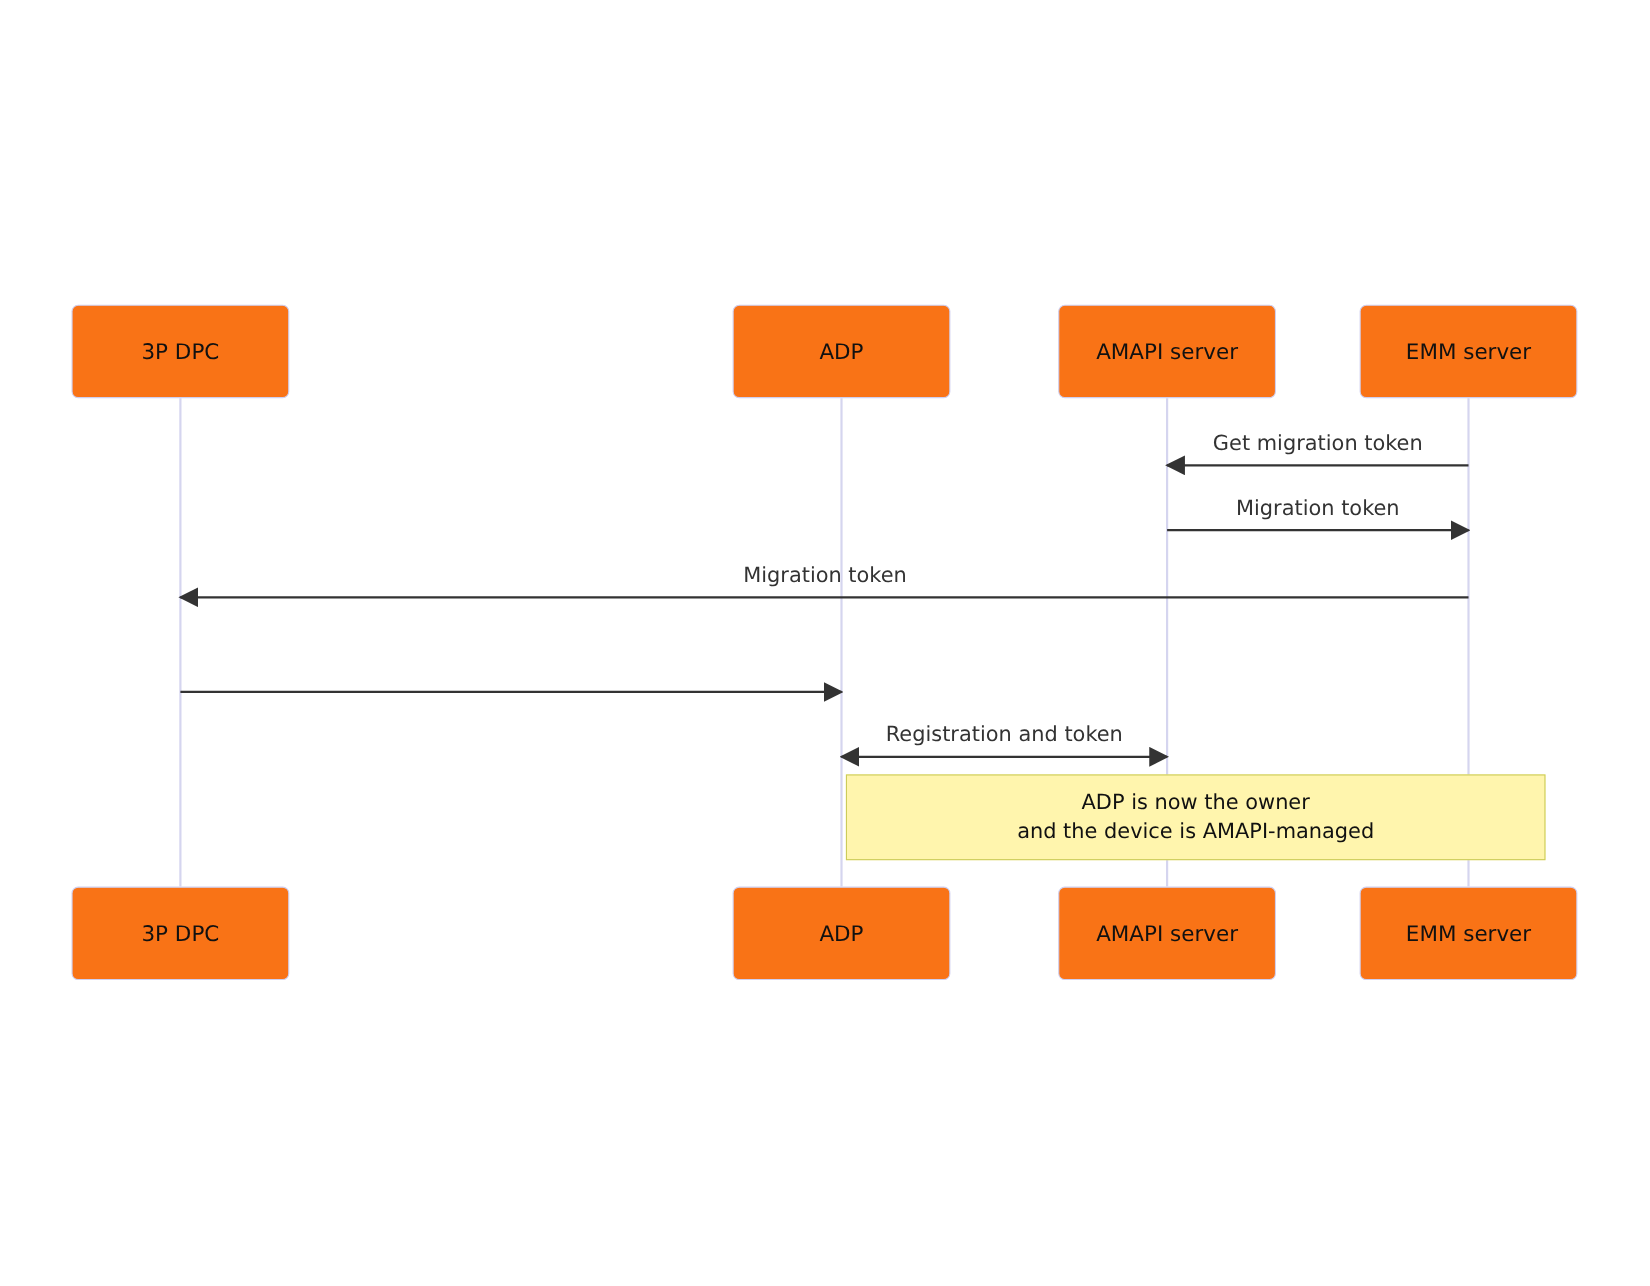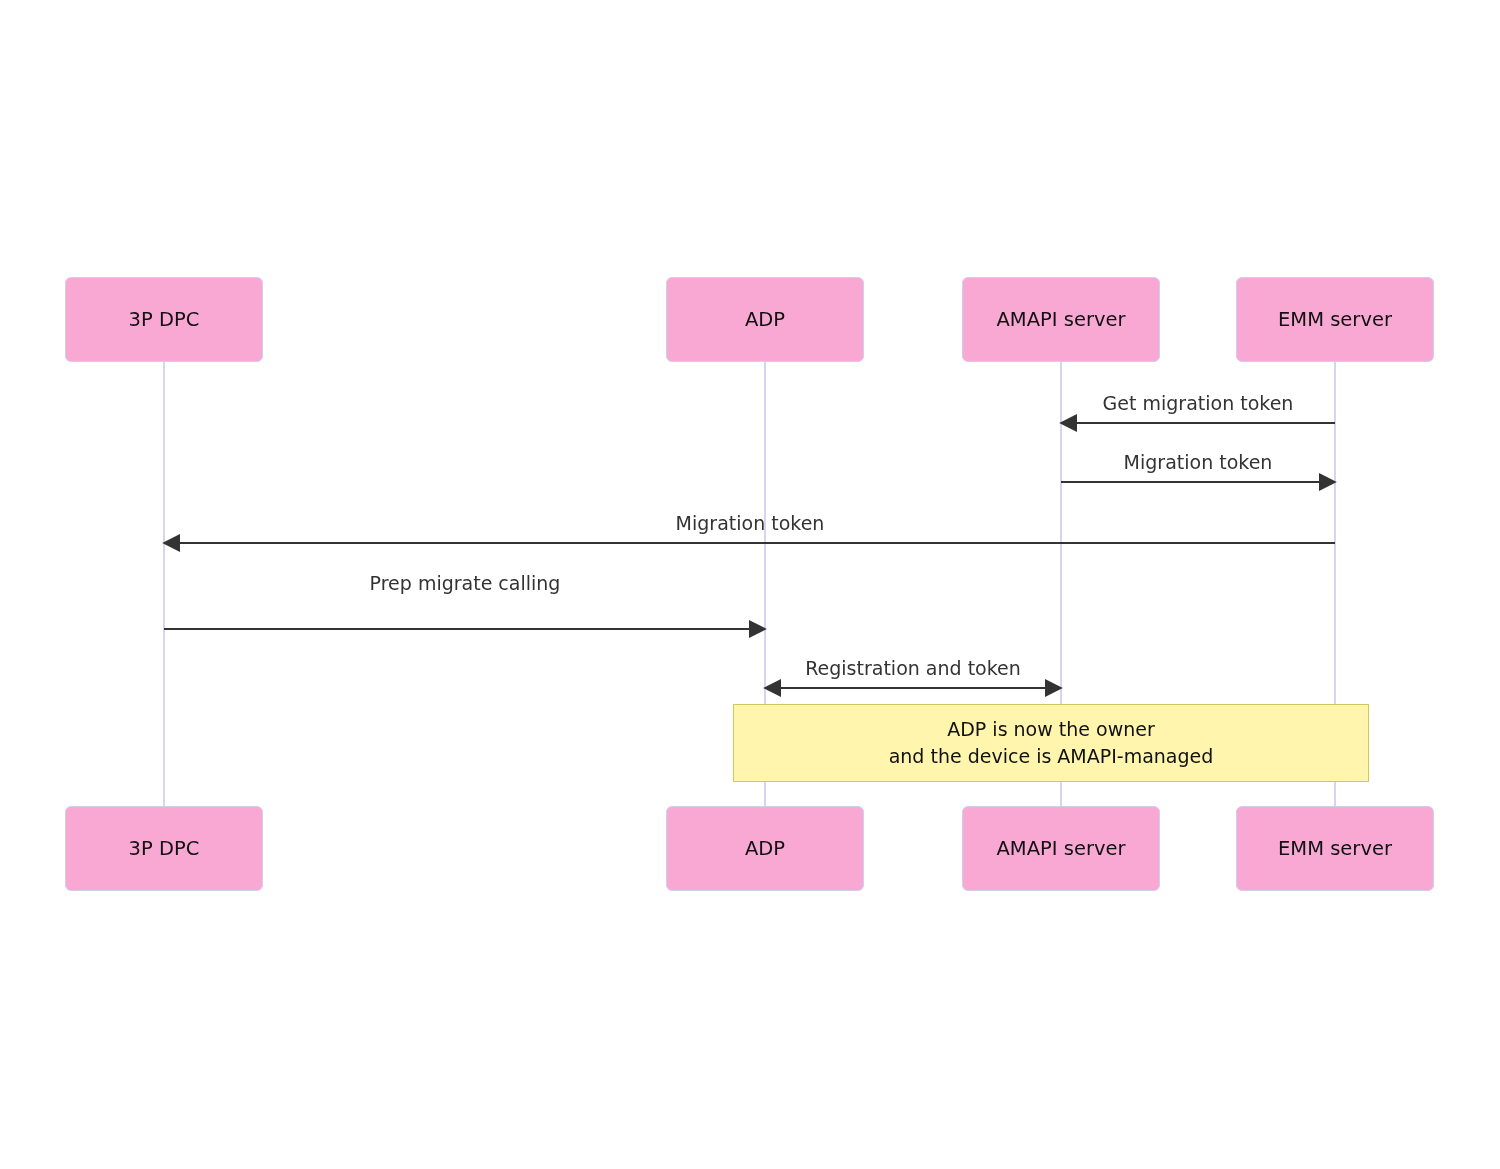--- a/index.html
+++ b/index.html
@@ -22,21 +22,21 @@
   .svg-layer {
     position: absolute;
     left: 0;
     top: 0;
     width: 1500px;
     height: 1169px;
   }
   .actor-box {
     position: absolute;
     box-sizing: border-box;
-    background: #f9a8d4;
+    background: #f97316;
     border: 1px solid #cfcff0;
     border-radius: 6px;
     display: flex;
     align-items: center;
     justify-content: center;
   }
   .actor-label {
     font-size: 19.5px;
     color: #111111;
     font-family: "DejaVu Sans", sans-serif;
@@ -133,26 +133,25 @@
       <div class="msg-label" style="left: 1198px; top: 391px;">
         <div>Get migration token</div>
       </div>
       <div class="msg-label" style="left: 1198px; top: 450px;">
         <div>Migration token</div>
       </div>
       <div class="msg-label" style="left: 750px; top: 511px;">
         <div>Migration token</div>
       </div>
       <div class="msg-label" style="left: 465px; top: 571px;">
-        <div>Prep migrate calling</div>
       </div>
       <div class="msg-label" style="left: 913px; top: 656px;">
         <div>Registration and token</div>
       </div>
     </div>
   <div id="notes">
-      <div class="note-box" style="left: 733px; top: 704px; width: 636px; height: 78px;">
+      <div class="note-box" style="left: 769px; top: 704px; width: 636px; height: 78px;">
         <div class="note-text">ADP is now the owner
 and the device is AMAPI-managed</div>
       </div>
     </div>
 
 </div>
 
 </body></html>

